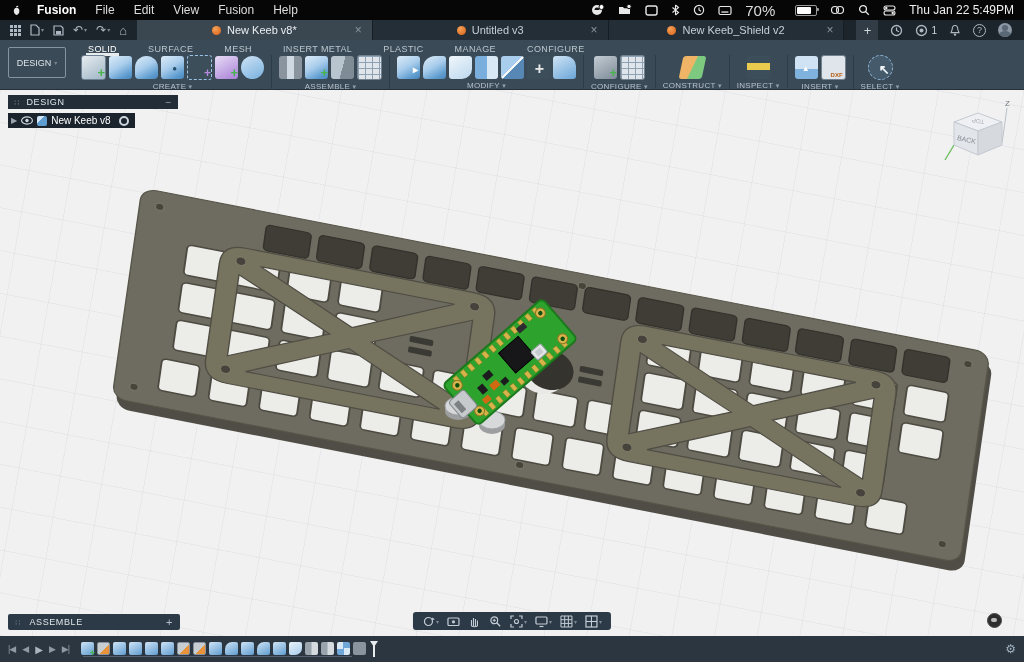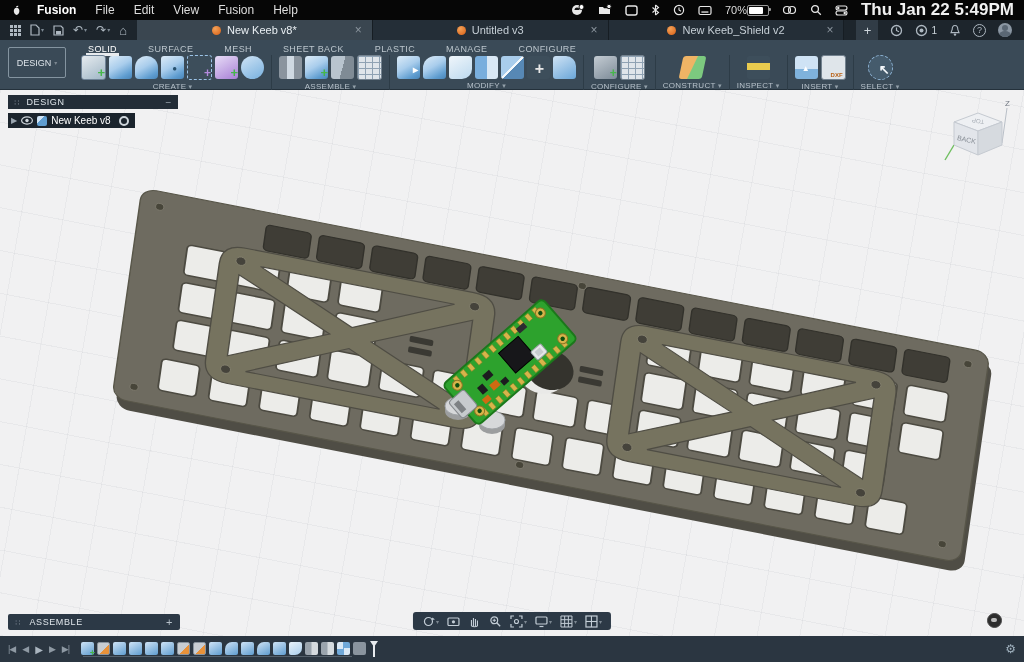--- a/index.html
+++ b/index.html
@@ -7,25 +7,25 @@
   .bar{position:absolute;left:0;width:1024px;box-sizing:border-box;}
 
   
   #menubar{top:0;height:20px;background:#060606;color:#e8e8e8;display:flex;align-items:center;
     font-size:12px;padding:0 10px;z-index:50;}
   #menu-items{display:flex;gap:19px;margin-left:14px;}
   .mitem{cursor:default;color:#ddd;}
   .mitem.bold{font-weight:bold;color:#fff;}
   #menu-status{margin-left:auto;display:flex;align-items:center;gap:13px;color:#ddd;}
   #menu-status svg{display:block;}
-  .batt{display:flex;align-items:center;gap:0;font-size:11px;}
+  .batt{display:flex;align-items:center;gap:20px;font-size:15px;}
   .battshell{width:20px;height:9px;border:1px solid #9a9a9a;border-radius:2px;position:relative;}
   .battshell::after{content:'';position:absolute;right:-3px;top:2px;width:2px;height:3px;background:#9a9a9a;border-radius:0 1px 1px 0;}
   .battfill{position:absolute;left:1px;top:1px;bottom:1px;width:70%;background:#fff;border-radius:1px;}
-  #clock{font-size:17px;color:#f0f0f0;font-weight:bold;}
+  #clock{font-size:12px;color:#f0f0f0;}
 
   
   #tabstrip{top:20px;height:20px;background:#1d252c;display:flex;align-items:stretch;z-index:49;}
   #quickbar{display:flex;align-items:center;gap:9px;padding:0 10px;color:#aeb8c1;}
   #quickbar .qi{font-size:12px;line-height:1;cursor:pointer;display:flex;align-items:center;gap:1px;}
   .tinycaret{font-size:6px;color:#7c8791;}
   #doc-tabs{display:flex;flex:1;}
   .doctab{flex:1;max-width:278px;display:flex;align-items:center;justify-content:center;gap:6px;
     background:#242e37;border-right:1px solid #161d23;color:#c6cfd6;font-size:11px;cursor:pointer;position:relative;}
   .doctab.active{background:#3a4650;color:#e9eef2;}
@@ -284,21 +284,21 @@
     <span style="width:13px;height:13px;border:1.2px solid #aeb8c1;border-radius:50%;display:flex;align-items:center;justify-content:center;font-size:9px;box-sizing:border-box;">?</span>
     <span class="avatar"></span>
   </div>
 </div>
 
 <div class="bar" id="ribbon">
   <div id="ribbon-tabs">
       <span class="rtab active">SOLID</span>
       <span class="rtab">SURFACE</span>
       <span class="rtab">MESH</span>
-      <span class="rtab">SHEET BACK</span>
+      <span class="rtab">INSERT METAL</span>
       <span class="rtab">PLASTIC</span>
       <span class="rtab">MANAGE</span>
       <span class="rtab">CONFIGURE</span>
     </div>
   <div id="design-btn">
     <span>DESIGN</span>
       <span class="tinycaret">▾</span>
   </div>
   <div id="ribbon-groups">
       <div class="tgroup">

